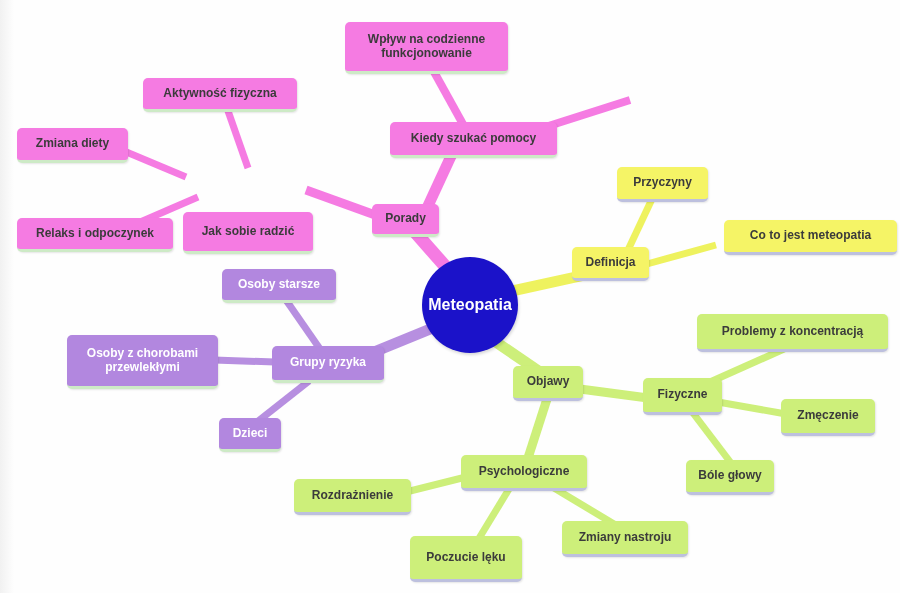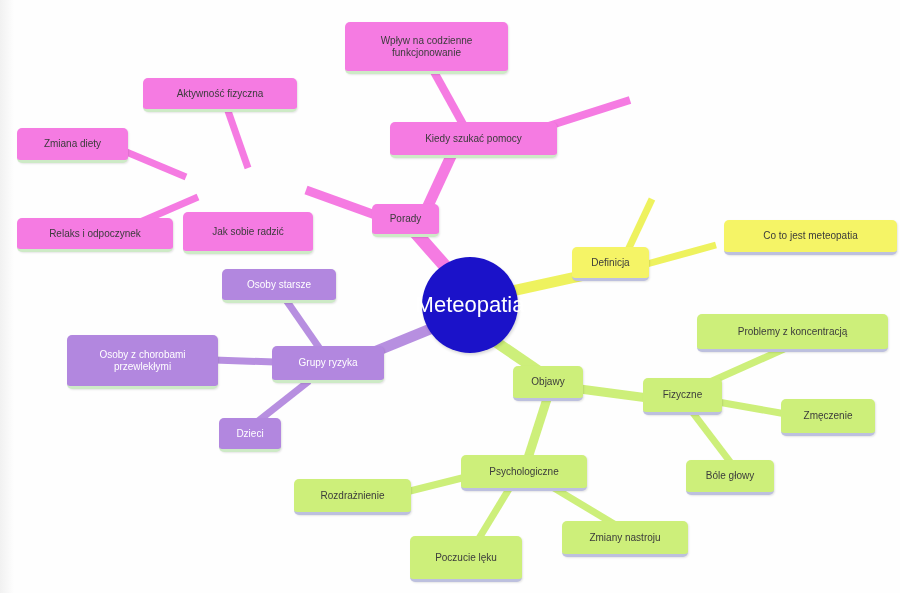--- a/index.html
+++ b/index.html
@@ -14,35 +14,35 @@
     pointer-events:none;
   }
   svg.edges{position:absolute;left:0;top:0;}
   .edge-pink{stroke:var(--pink);}
   .edge-yellow{stroke:var(--yellow-line);}
   .edge-green{stroke:var(--green);}
   .edge-purple{stroke:var(--purple-line);}
   .node{
     position:absolute;display:flex;align-items:center;justify-content:center;
     box-sizing:border-box;text-align:center;
-    font-weight:400;font-size:10px;line-height:1.15;
+    font-weight:700;font-size:12px;line-height:1.15;
     border-radius:5px;padding:0 4px;
     border-bottom:3px solid transparent;
     box-shadow:1px 1px 2px rgba(0,0,0,0.10);
     cursor:default;
   }
   .nowrap{white-space:nowrap;}
   .n-pink{background:var(--pink);color:var(--text-dark);border-bottom-color:var(--shadow-green);}
   .n-purple{background:var(--purple);color:var(--text-light);border-bottom-color:var(--shadow-green);}
   .n-yellow{background:var(--yellow);color:var(--text-dark);border-bottom-color:var(--shadow-lavender);}
   .n-green{background:var(--green);color:var(--text-dark);border-bottom-color:var(--shadow-lavender);}
   .root{
     position:absolute;display:flex;align-items:center;justify-content:center;
     border-radius:50%;background:var(--blue);color:var(--text-light);
-    font-weight:400;font-size:22px;
+    font-weight:700;font-size:16px;
     box-shadow:1px 2px 3px rgba(0,0,0,0.15);
   }
 </style>
 </head>
 <body>
 
 <div class="canvas">
 
   <svg class="edges" width="900" height="593" viewBox="0 0 900 593">
 
@@ -76,20 +76,21 @@
   </svg>
 
   <div class="node n-pink" style="left:345px;top:22px;width:163px;height:52px;">Wpływ na codzienne funkcjonowanie</div>
   <div class="node n-pink nowrap" style="left:390px;top:122px;width:167px;height:36px;">Kiedy szukać pomocy</div>
   <div class="node n-pink nowrap" style="left:143px;top:78px;width:154px;height:34px;">Aktywność fizyczna</div>
   <div class="node n-pink nowrap" style="left:17px;top:128px;width:111px;height:35px;">Zmiana diety</div>
   <div class="node n-pink nowrap" style="left:183px;top:164px;width:130px;height:42px;margin-top:48px;">Jak sobie radzić</div>
   <div class="node n-pink nowrap" style="left:17px;top:218px;width:156px;height:34px;">Relaks i odpoczynek</div>
   <div class="node n-pink nowrap" style="left:372px;top:204px;width:67px;height:33px;">Porady</div>
 
+  <div class="node n-yellow nowrap" style="left:617px;top:167px;width:91px;height:35px;">Przyczyny</div>
   <div class="node n-yellow nowrap" style="left:724px;top:220px;width:173px;height:35px;">Co to jest meteopatia</div>
   <div class="node n-yellow nowrap" style="left:572px;top:247px;width:77px;height:34px;">Definicja</div>
 
   <div class="node n-purple nowrap" style="left:222px;top:269px;width:114px;height:34px;">Osoby starsze</div>
   <div class="node n-purple" style="left:67px;top:335px;width:151px;height:54px;">Osoby z chorobami przewlekłymi</div>
   <div class="node n-purple nowrap" style="left:272px;top:346px;width:112px;height:37px;">Grupy ryzyka</div>
   <div class="node n-purple nowrap" style="left:219px;top:418px;width:62px;height:34px;">Dzieci</div>
 
   <div class="node n-green nowrap" style="left:513px;top:366px;width:70px;height:35px;">Objawy</div>
   <div class="node n-green nowrap" style="left:643px;top:378px;width:79px;height:37px;">Fizyczne</div>

